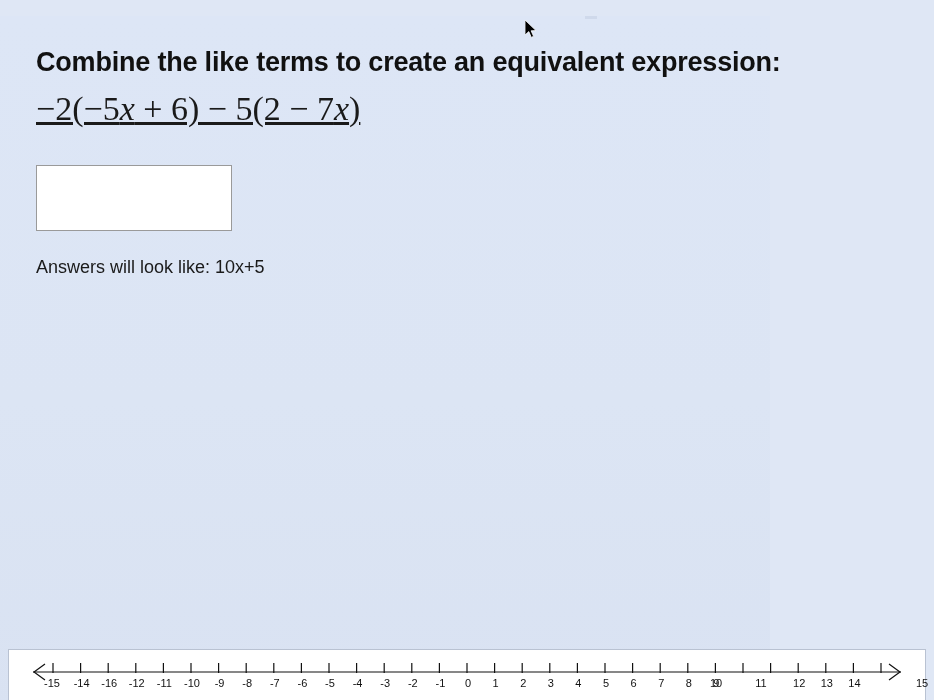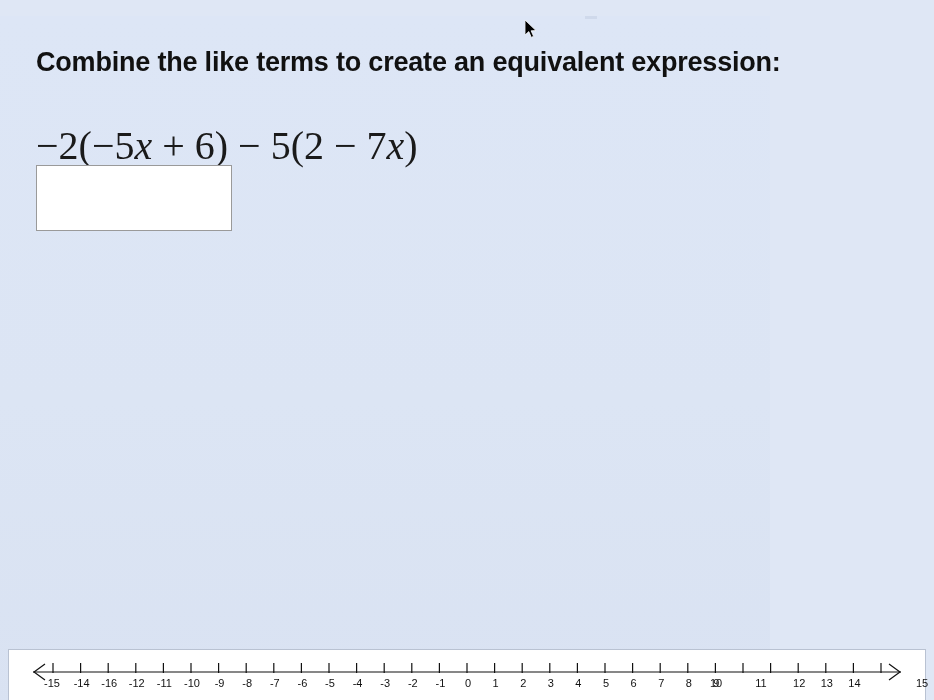--- a/index.html
+++ b/index.html
@@ -28,25 +28,26 @@
     top: 31px;
     font-size: 27px;
     font-weight: bold;
     color: #111111;
     letter-spacing: -0.2px;
     white-space: nowrap;
   }
   #expression {
     position: absolute;
     left: 36px;
-    top: 106px;
+    top: 74px;
     font-family: "Liberation Serif", serif;
-    font-size: 40px;
+    font-size: 34px;
     color: #1a1a1a;
     white-space: nowrap;
+    text-decoration: underline;
   }
   #expression .var {
     font-style: italic;
   }
   #answer-input {
     position: absolute;
     left: 36px;
     top: 149px;
     width: 196px;
     height: 66px;
@@ -125,20 +126,21 @@
   <div id="top-artifact"></div>
 
   <div id="question-title">Combine the like terms to create an equivalent expression:</div>
 
   <div id="expression">
     <span>−2(−5</span><span class="var">x</span><span> + 6) − 5(2 − 7</span><span class="var">x</span><span>)</span>
   </div>
 
   <input id="answer-input" type="text" value="" placeholder="" style="">
 
+  <div id="hint-text">Answers will look like: 10x+5</div>
 
   <div id="number-line-panel">
     <svg id="number-line-svg" width="916" height="57" viewBox="0 0 916 57">
 
       <line x1="24" y1="22" x2="892" y2="22" stroke="#111111" stroke-width="1.2"></line>
 
       <polyline points="36,14 25,22 36,30" fill="none" stroke="#111111" stroke-width="1.2"></polyline>
 
       <polyline points="880,14 891,22 880,30" fill="none" stroke="#111111" stroke-width="1.2"></polyline>
       <g id="nl-ticks" stroke="#111111" stroke-width="1.2">

